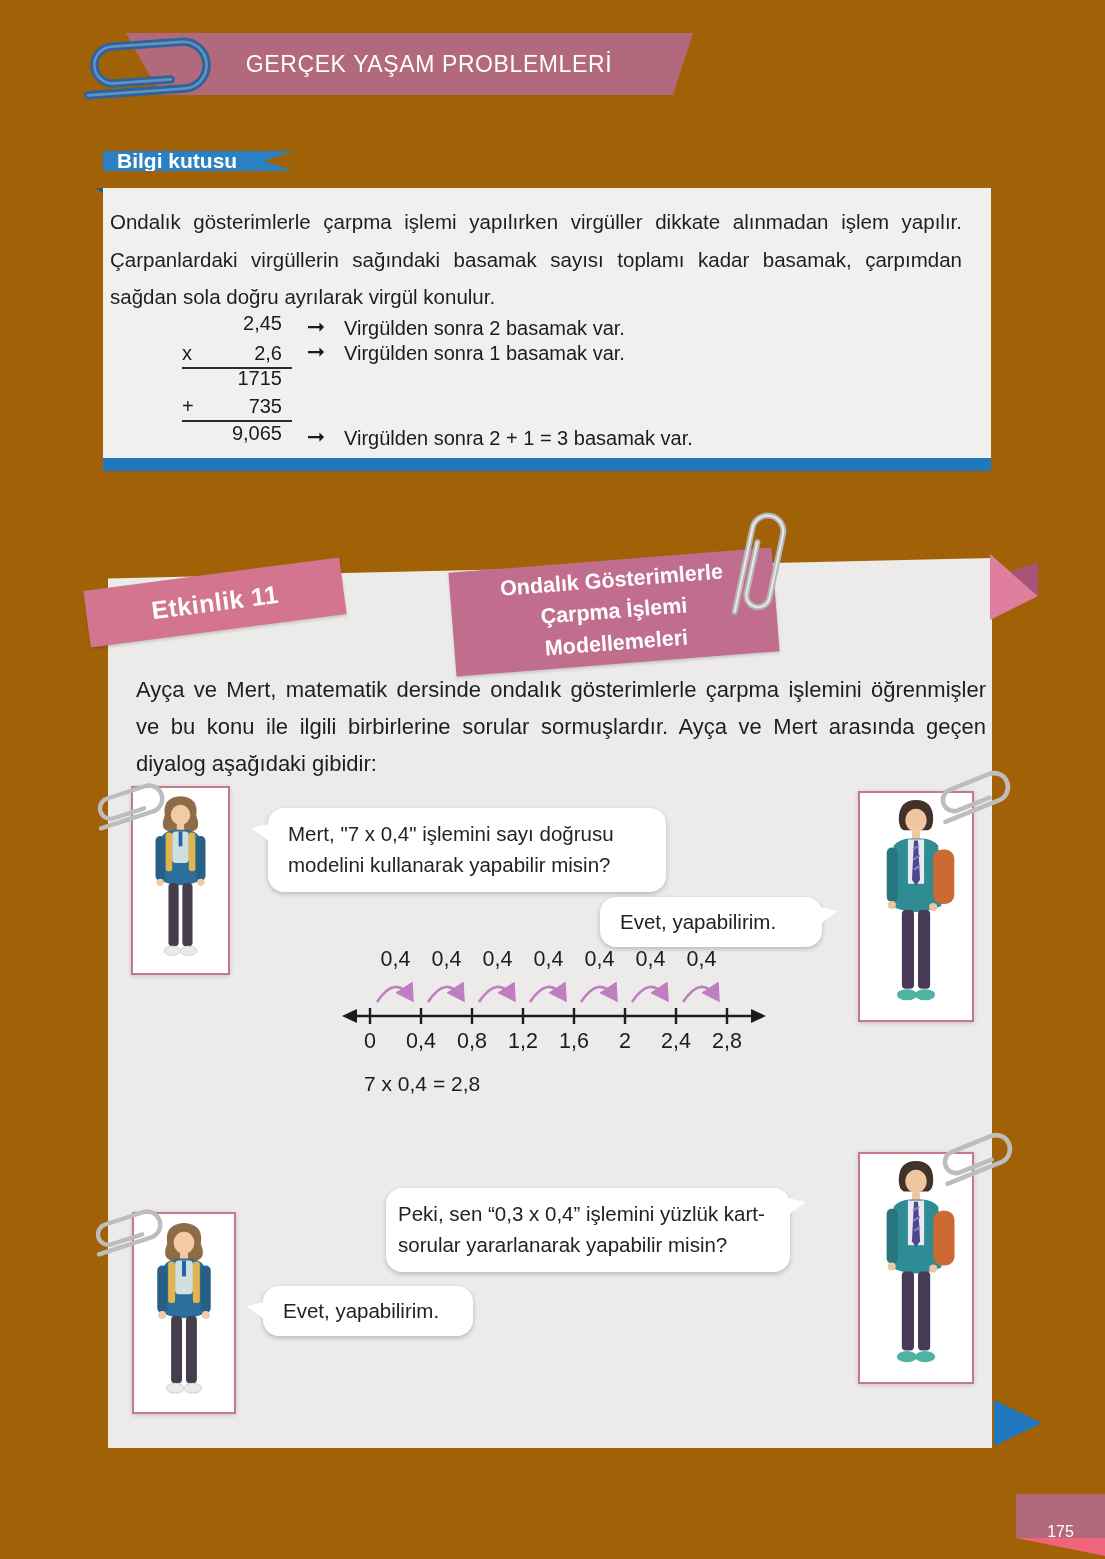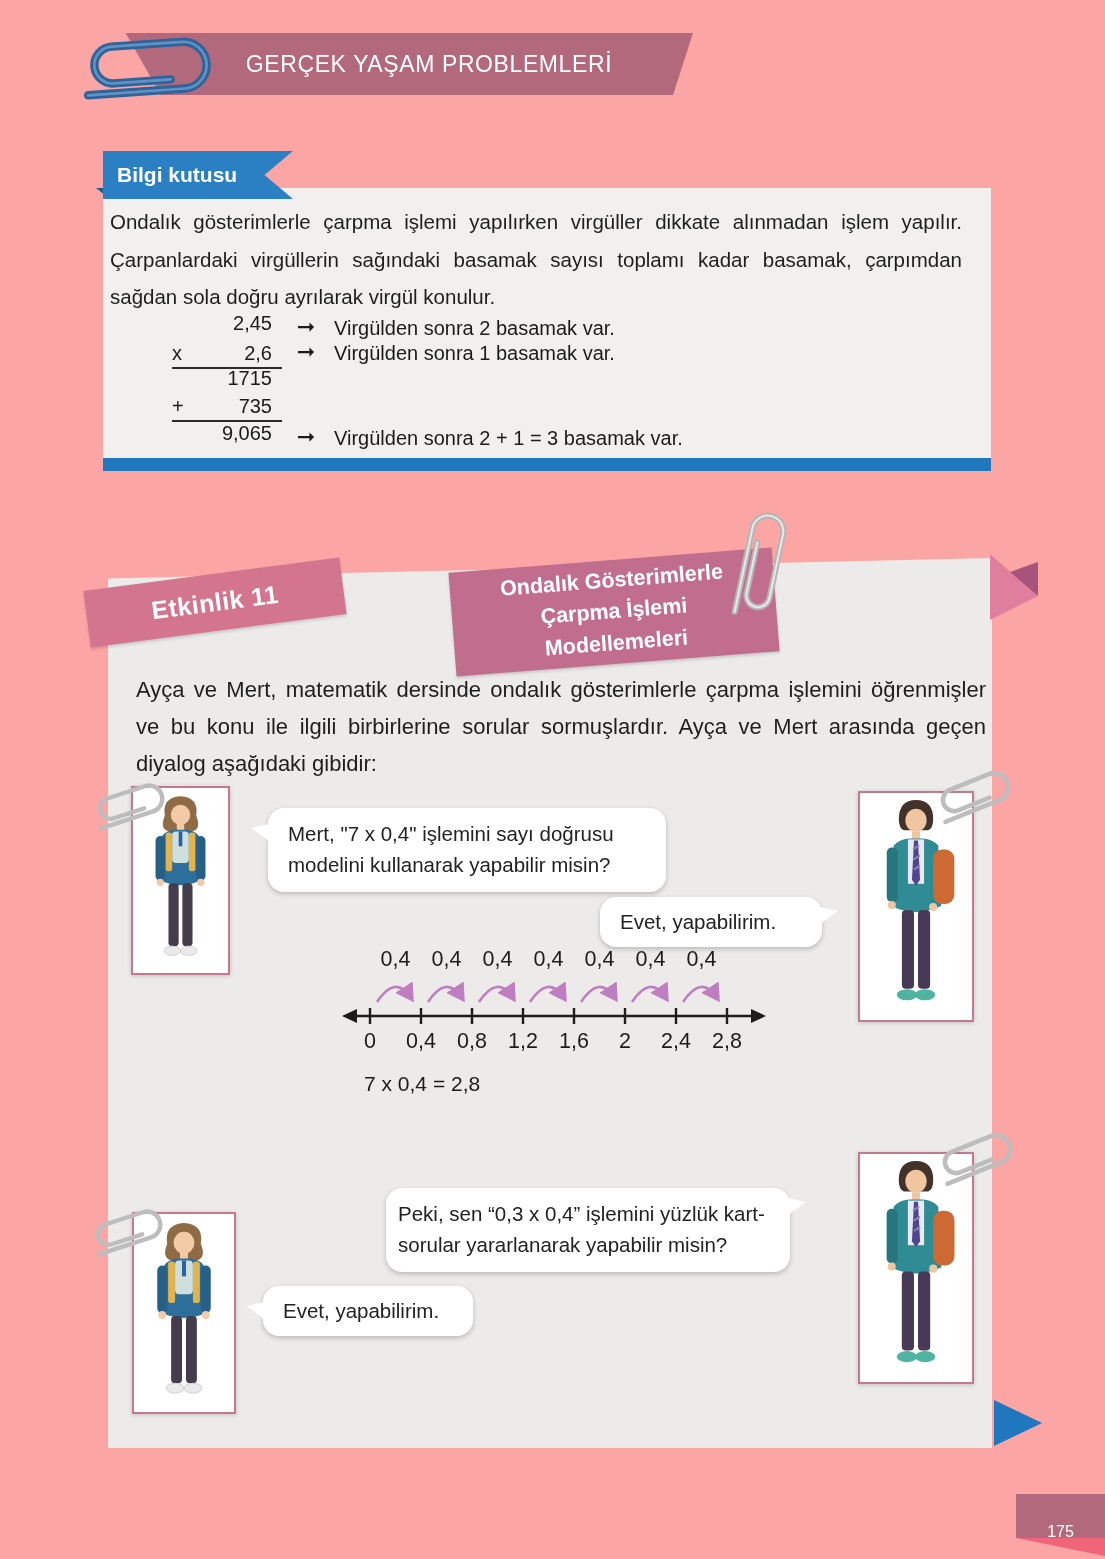--- a/index.html
+++ b/index.html
@@ -1,40 +1,40 @@
 <!DOCTYPE html>
 <html lang="tr"><head>
 <meta charset="utf-8">
 <style>
   html,body{margin:0;padding:0;background:#ffffff;}
-  #page{position:relative;width:1105px;height:1559px;background:#fca5a5;overflow:hidden;
+  #page{position:relative;width:1105px;height:1559px;background:#a16207;overflow:hidden;
         font-family:"Liberation Sans",sans-serif;color:#222;}
 
   
   .hdr-banner{position:absolute;left:105px;top:33px;width:588px;height:62px;background:#b2697c;
     clip-path:polygon(3.5% 0,100% 0,96.6% 100%,9.5% 100%);
     display:flex;align-items:center;justify-content:center;}
   .hdr-banner span{color:#fff;font-size:23px;letter-spacing:.6px;padding-left:60px;}
   .clip-blue{position:absolute;left:60px;top:24px;width:180px;height:92px;transform:rotate(-4deg);}
   .clip-silver{position:absolute;}
 
   
-  .info-label{position:absolute;left:103px;top:151px;width:190px;height:48px;background:#2a80c2;
+  .info-label{position:absolute;left:103px;top:151px;width:190px;height:20px;background:#2a80c2;
     clip-path:polygon(0 0,100% 0,85% 50%,100% 100%,0 100%);
     display:flex;align-items:center;}
   .info-label span{color:#fff;font-weight:bold;font-size:21px;padding-left:14px;}
   .info-fold{position:absolute;left:96px;top:188px;width:26px;height:38px;background:#1c5f91;
     clip-path:polygon(0 0,100% 0,100% 100%,55% 30%);}
   .info-box{position:absolute;left:103px;top:188px;width:888px;height:270px;background:#f1f0ee;}
   .info-bar{position:absolute;left:103px;top:458px;width:888px;height:13px;background:#1f78bd;}
   .info-text{position:absolute;left:110px;top:203px;width:852px;font-size:20.5px;line-height:1.83;
     text-align:justify;color:#1e1e1e;}
 
   
-  .mult{position:absolute;left:172px;top:312px;font-size:20px;color:#1b1b1b;}
+  .mult{position:absolute;left:182px;top:312px;font-size:20px;color:#1b1b1b;}
   .mrow{display:flex;align-items:baseline;height:27.5px;}
   .numgrp{display:flex;justify-content:space-between;width:100px;padding:0 10px 2px 0;}
   .numgrp.ul{border-bottom:2px solid #2b2b2b;}
   .msign{text-align:left;}
   .mnum{text-align:right;flex:1;}
   .marrow{width:48px;text-align:center;font-size:22px;color:#1b1b1b;transform:translateY(-1px);}
   .mnote{padding-left:4px;white-space:nowrap;}
 
   
   .panel{position:absolute;left:108px;top:558px;width:884px;height:890px;background:#edebe9;

